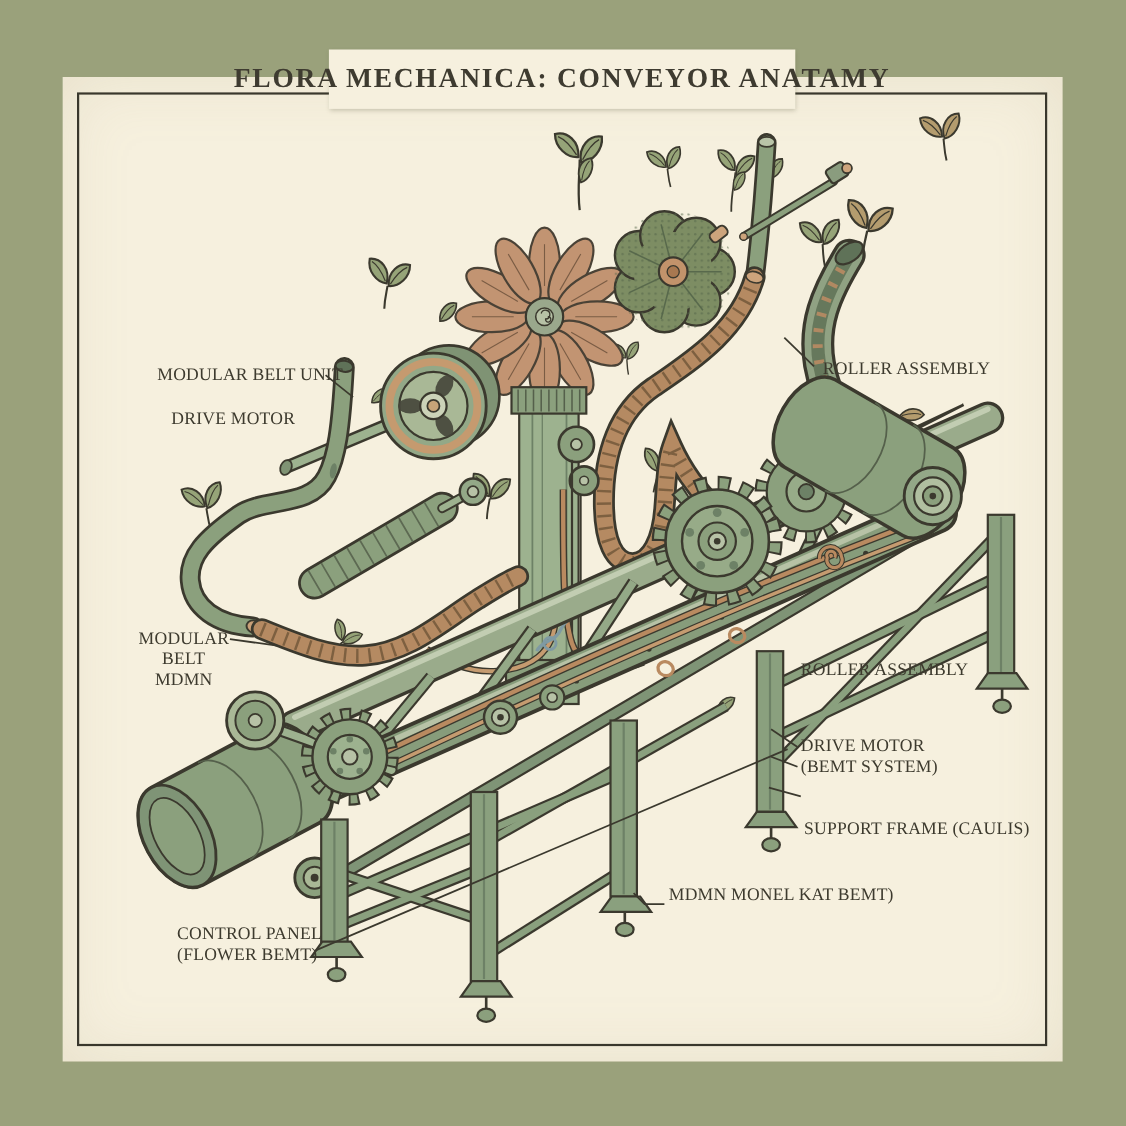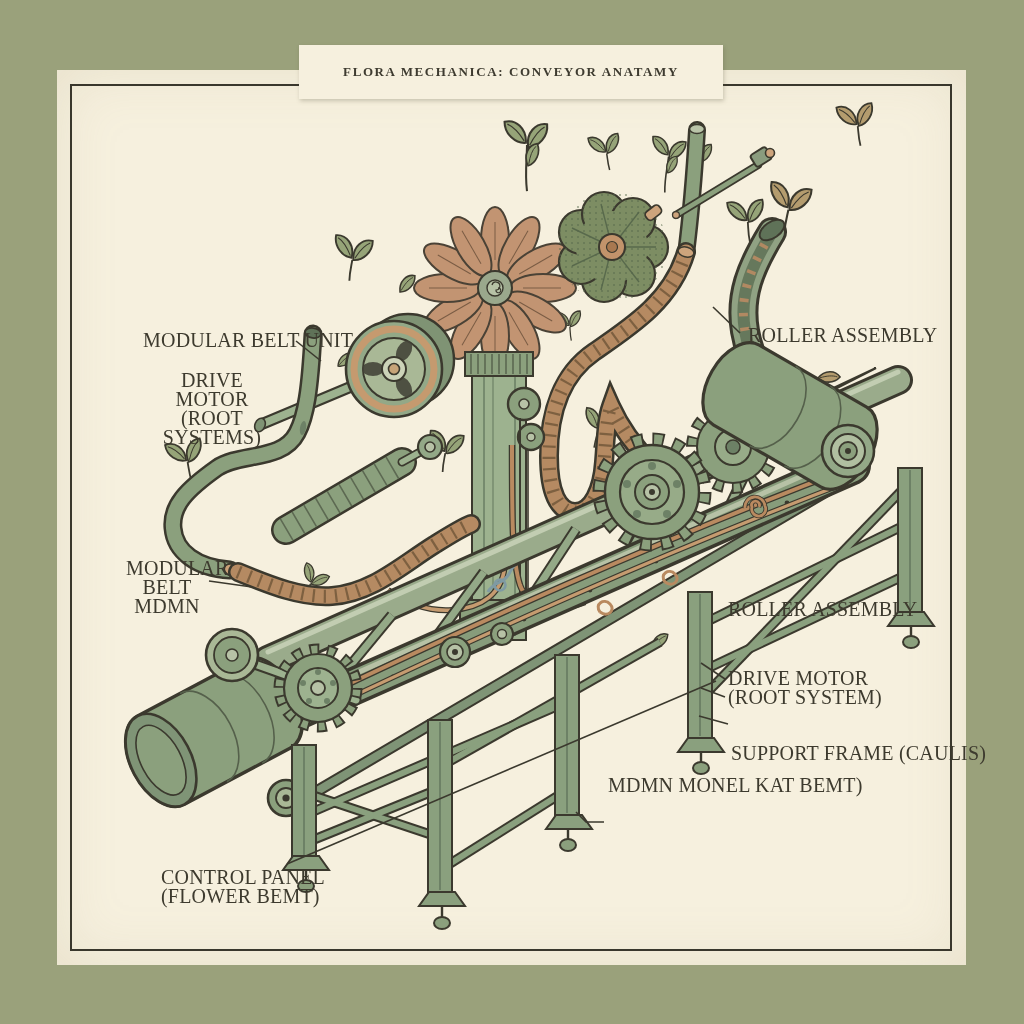--- a/index.html
+++ b/index.html
@@ -17,26 +17,26 @@
     position:absolute;left:70px;top:84px;width:882px;height:867px;
     border:2px solid #39372c;box-sizing:border-box;
   }
   .banner{
     position:absolute;left:299px;top:45px;width:424px;height:54px;
     background:#f6f0de;
     box-shadow:1px 2px 4px rgba(90,85,60,0.28);
     display:flex;align-items:center;justify-content:center;
   }
   .banner .title{
-    font-size:13px;font-weight:600;letter-spacing:1.6px;color:#3e3b30;
+    font-size:25px;font-weight:600;letter-spacing:1.6px;color:#3e3b30;
     white-space:nowrap;
   }
   svg.illu{position:absolute;left:0;top:0;}
   .lbl{
-    position:absolute;font-size:20px;letter-spacing:0.2px;color:#3d3a2e;
+    position:absolute;font-size:16px;letter-spacing:0.2px;color:#3d3a2e;
     line-height:19px;white-space:nowrap;
   }
   .lbl.center{text-align:center;white-space:normal;}
 </style>
 </head>
 <body>
 
 <div class="frame"></div>
 <div class="inner-border"></div>
 
@@ -485,37 +485,36 @@
 </svg>
 
 <div class="banner">
   <div class="title">FLORA MECHANICA: CONVEYOR ANATAMY</div>
 </div>
 
 <div class="lbl" style="left:143px;top:331px">MODULAR BELT UNIT</div>
 
 <div class="lbl center" style="left:148px;top:371px;width:128px">
   <div>DRIVE MOTOR</div>
-  <div>(ROOT SYSTEMS)</div>
 </div>
 
 <div class="lbl" style="left:748px;top:326px">ROLLER ASSEMBLY</div>
 
-<div class="lbl center" style="left:126px;top:559px;width:82px">
+<div class="lbl center" style="left:126px;top:571px;width:82px">
   <div>MODULAR</div>
   <div>BELT MDMN</div>
 </div>
 
 <div class="lbl" style="left:728px;top:600px">ROLLER ASSEMBLY</div>
 
 <div class="lbl" style="left:728px;top:669px">
   <div>DRIVE MOTOR</div>
-  <div>(ROOT SYSTEM)</div>
+  <div>(BEMT SYSTEM)</div>
 </div>
 
 <div class="lbl" style="left:731px;top:744px">SUPPORT FRAME (CAULIS)</div>
 
-<div class="lbl" style="left:608px;top:776px">MDMN MONEL KAT BEMT)</div>
-
-<div class="lbl" style="left:161px;top:868px">
+<div class="lbl" style="left:608px;top:804px">MDMN MONEL KAT BEMT)</div>
+
+<div class="lbl" style="left:161px;top:840px">
   <div>CONTROL PANEL</div>
   <div>(FLOWER BEMT)</div>
 </div>
 
 </body></html>

